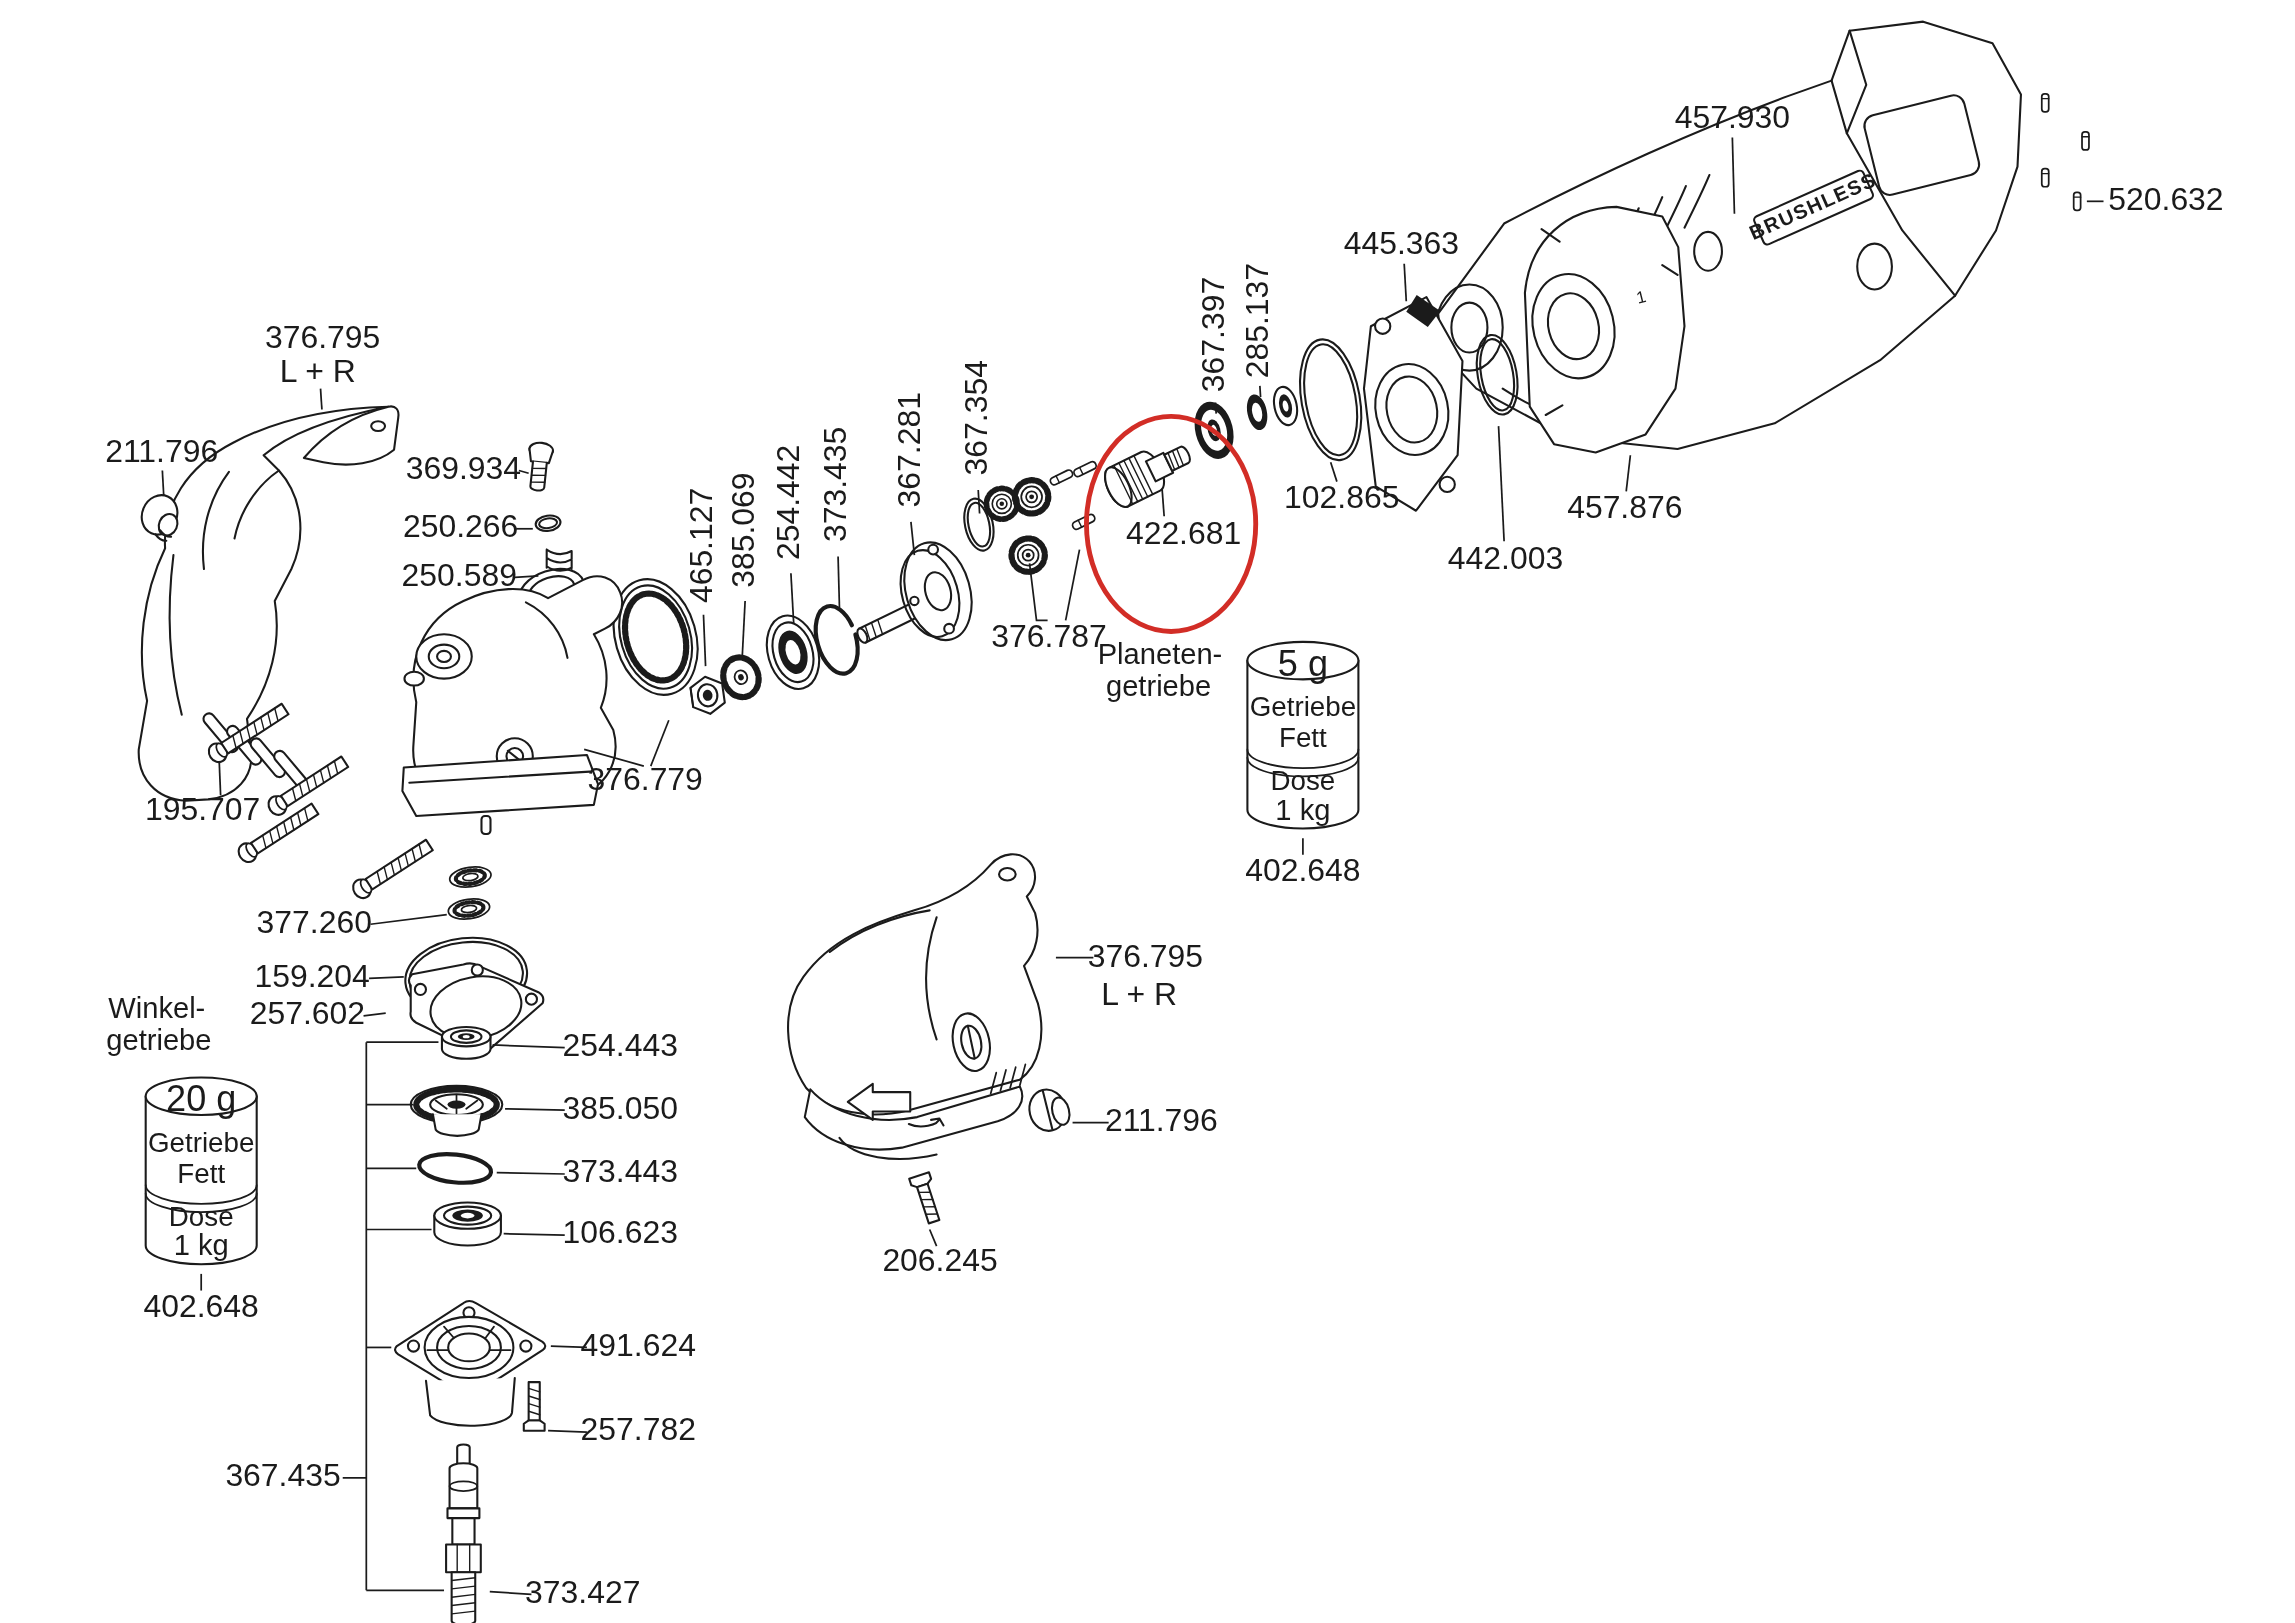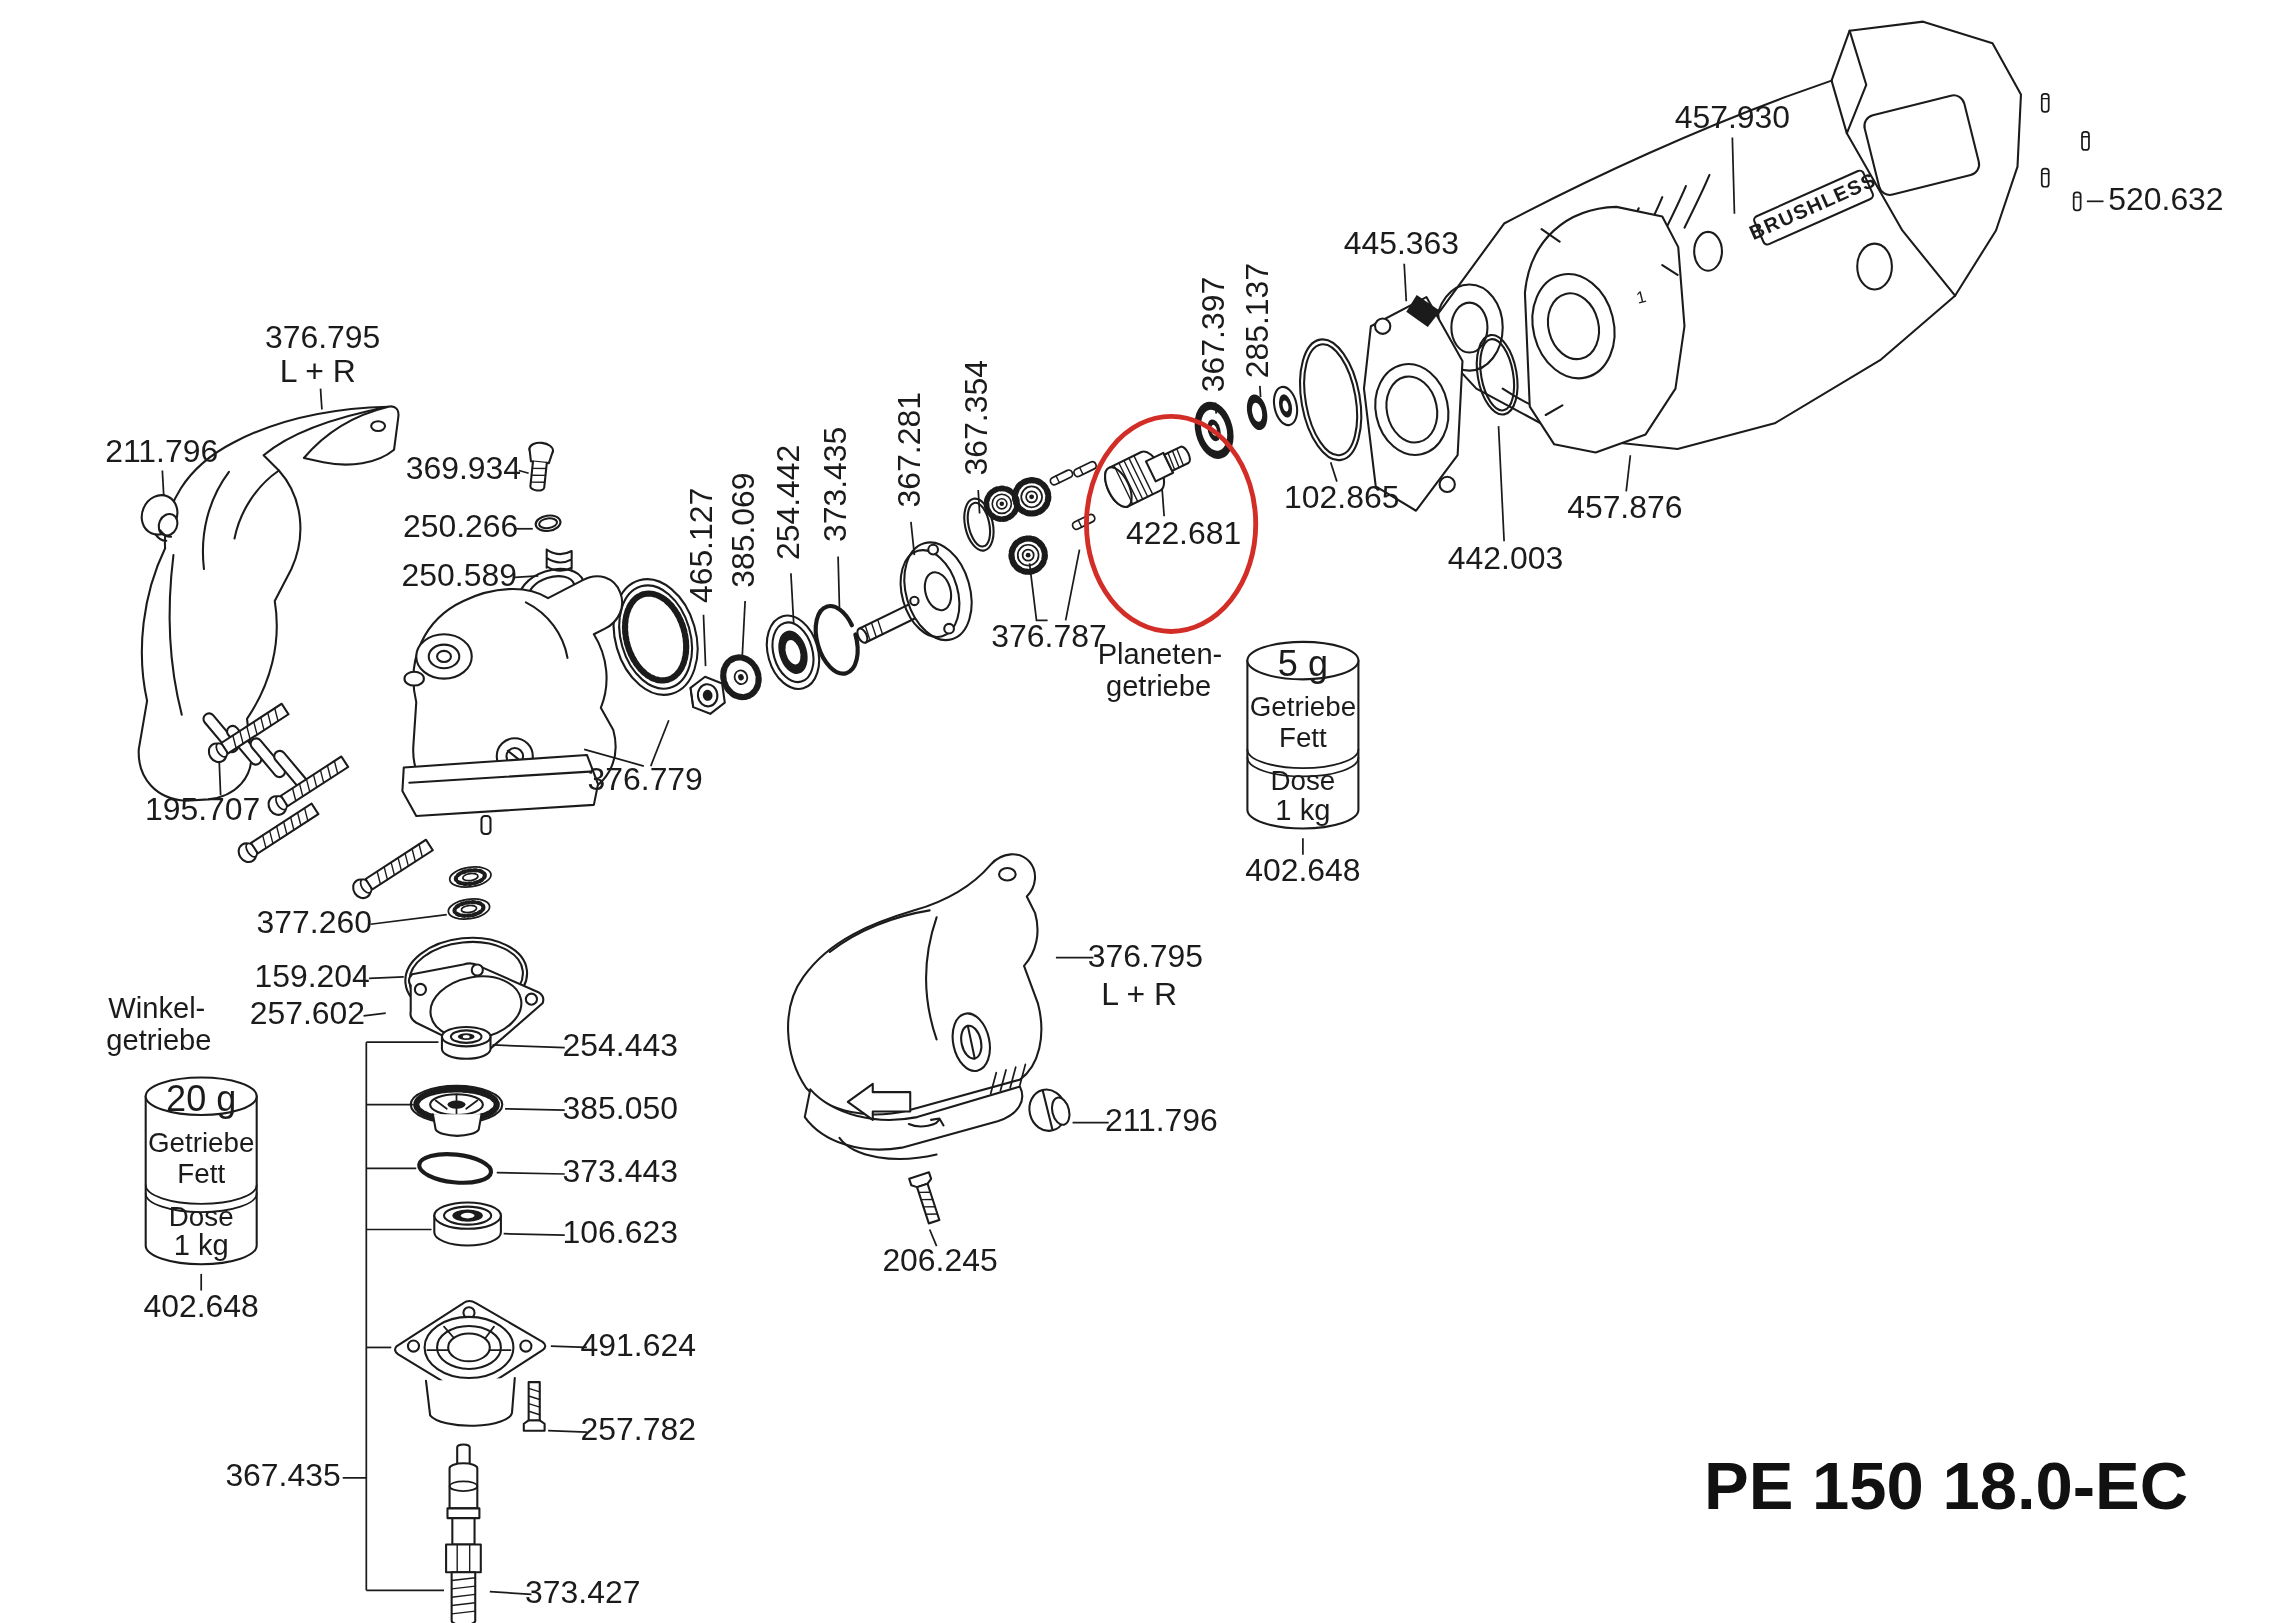--- a/index.html
+++ b/index.html
@@ -522,15 +522,14 @@
         <text x="1878" y="1128" text-anchor="middle" font-size="40">Dose</text>
         <text x="1878" y="1170" text-anchor="middle" font-size="42">1 kg</text>
         <text x="1878" y="1258" text-anchor="middle" font-size="46">402.648</text>
         <text x="2614" y="299" text-anchor="middle" font-size="29" font-weight="bold" letter-spacing="2" transform="rotate(-24 2614 299)">BRUSHLESS</text>
         <text x="2366" y="430" text-anchor="middle" font-size="24" transform="rotate(-14 2366 430)">1</text>
       </g>
 </svg>
 </div>
 
 <div class="titleblock">
-  <div class="product-title">PE 150 18.0-EC</div>
 </div>
 
 
 </body></html>

